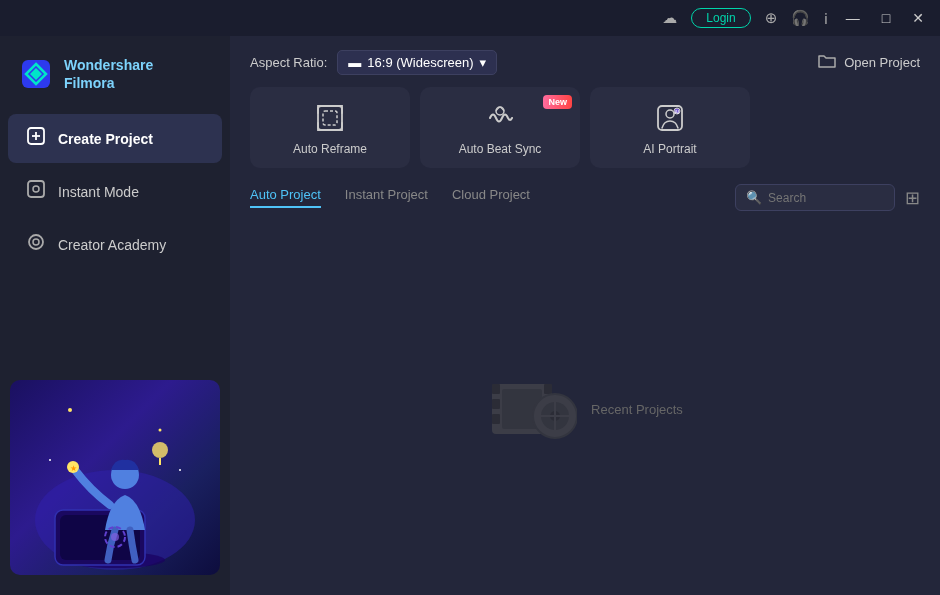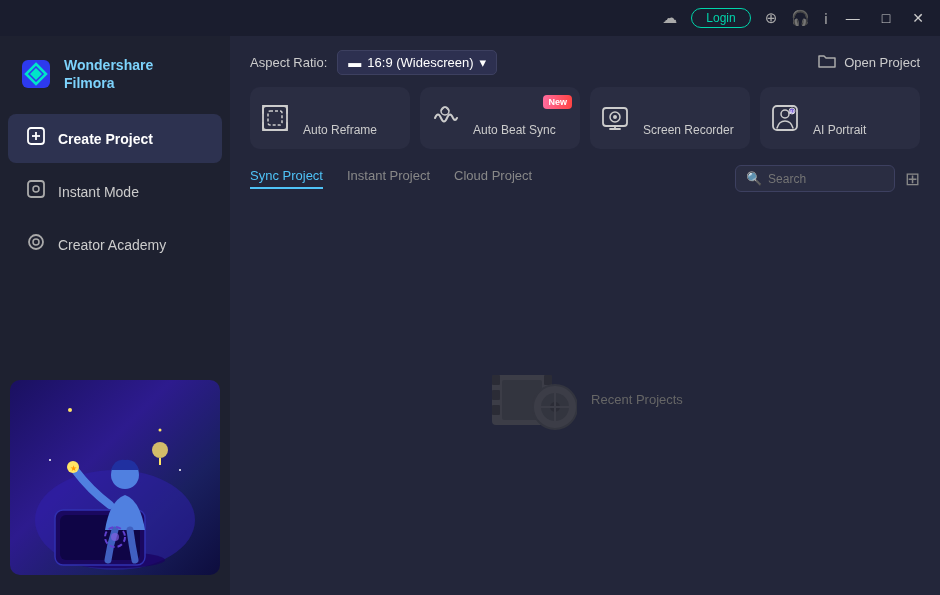--- a/index.html
+++ b/index.html
@@ -196,22 +196,23 @@
       grid-template-columns: repeat(4, 1fr);
       gap: 10px;
       margin: 0 20px 16px 20px;
       flex-shrink: 0;
     }
     .feature-card {
       background: #2a2d42;
       border-radius: 10px;
       padding: 16px 10px 12px 10px;
       display: flex;
-      align-items: flex-end;
-      gap: 13px;
+      flex-direction: column;
+      align-items: center;
+      gap: 5px;
       cursor: pointer;
       position: relative;
     }
     .feature-card-label {
       font-size: 12px;
       color: #ccc;
       text-align: center;
     }
     .new-badge {
       position: absolute;
@@ -455,52 +456,40 @@
         <span>
           <svg width="30" height="30" viewBox="0 0 30 30" fill="none">
             <path d="M5 15 Q8 8 11 15 Q14 22 17 15 Q20 8 23 15 Q25 19 27 15" stroke="#ccc" stroke-width="2" fill="none" stroke-linecap="round"></path>
             <circle cx="15" cy="8" r="4" fill="none" stroke="#ccc" stroke-width="1.5"></circle>
             <path d="M11 8 Q13 5 15 4 Q17 5 19 8" stroke="#ccc" stroke-width="1.2" fill="none"></path>
           </svg>
         </span>
         <span class="feature-card-label">Auto Beat Sync</span>
       </div>
 
-      <div class="feature-card">
-        <span>
-          <svg width="30" height="30" viewBox="0 0 30 30" fill="none">
-            <rect x="3" y="5" width="24" height="18" rx="3" stroke="#ccc" stroke-width="1.8" fill="none"></rect>
-            <circle cx="15" cy="14" r="5" fill="none" stroke="#ccc" stroke-width="1.5"></circle>
-            <circle cx="15" cy="14" r="2" fill="#ccc"></circle>
-            <path d="M15 23 L15 26" stroke="#ccc" stroke-width="1.8"></path>
-            <path d="M10 26 L20 26" stroke="#ccc" stroke-width="1.8" stroke-linecap="round"></path>
-          </svg>
-        </span>
-        <span class="feature-card-label">Screen Recorder</span>
-      </div>
 
       <div class="feature-card">
         <span>
           <svg width="30" height="30" viewBox="0 0 30 30" fill="none">
             <rect x="3" y="3" width="24" height="24" rx="4" stroke="#ccc" stroke-width="1.8" fill="none"></rect>
             <circle cx="15" cy="11" r="4" stroke="#ccc" stroke-width="1.5" fill="none"></circle>
             <path d="M7 25 Q9 18 15 18 Q21 18 23 25" stroke="#ccc" stroke-width="1.5" fill="none" stroke-linecap="round"></path>
             <circle cx="22" cy="8" r="3" fill="#7b5fd4" stroke="#ccc" stroke-width="1"></circle>
             <text x="19.5" y="10.5" font-size="5" fill="#fff">AI</text>
           </svg>
         </span>
         <span class="feature-card-label">AI Portrait</span>
       </div>
 
     </div>
 
     <div class="project-section">
       <div class="project-tabs-bar">
         <div class="project-tabs">
-          <span class="tab-item active">Sync Project</span>
+          <span class="tab-item active">Auto Project</span>
           <span class="tab-item">Instant Project</span>
           <span class="tab-item">Cloud Project</span>
         </div>
         <div class="search-area">
           <div class="search-box">
             <span class="search-icon">🔍</span>
             <input class="search-input" type="text" placeholder="Search" style="">
           </div>
           <span class="grid-view-icon">⊞</span>
         </div>

